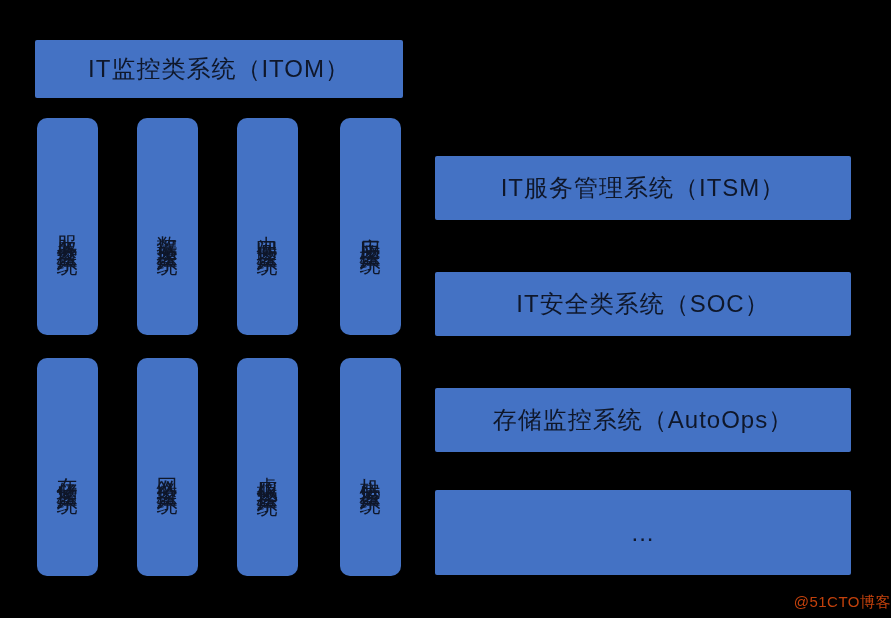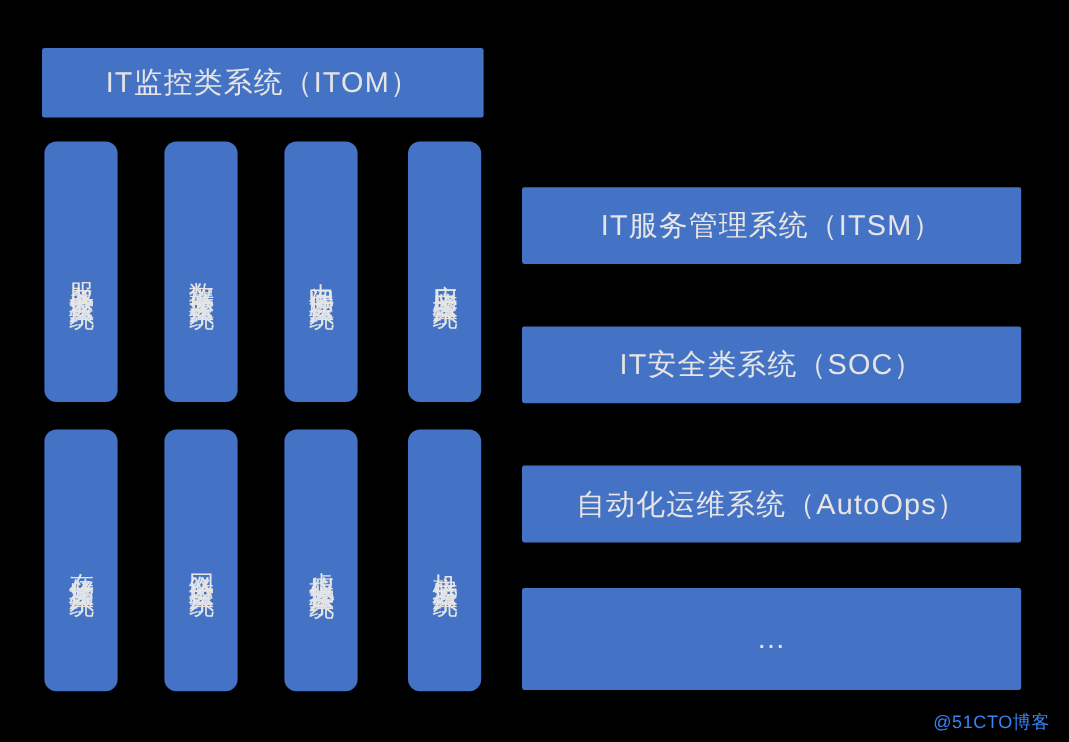--- a/index.html
+++ b/index.html
@@ -15,21 +15,21 @@
       font-family: "Liberation Sans", "DejaVu Sans", sans-serif;
       overflow: hidden;
     }
     .canvas {
       position: absolute;
       inset: 0;
     }
     .block {
       position: absolute;
       background: #4472C4;
-      color: #e5e5e5;
+      color: #0f172a;
       display: flex;
       align-items: center;
       justify-content: center;
       box-sizing: border-box;
       text-align: center;
     }
     .hbar {
       font-size: 24px;
       letter-spacing: 1px;
       border-radius: 2px;
@@ -38,23 +38,23 @@
       border-radius: 10px;
       writing-mode: vertical-lr;
       text-orientation: upright;
       font-size: 21px;
       letter-spacing: 3px;
       line-height: 1;
       padding-top: 6px;
     }
     .watermark {
       position: absolute;
-      right: 16px;
+      right: 0;
       bottom: 6px;
-      color: #3b82f6;
+      color: #c2410c;
       font-size: 15px;
       letter-spacing: 0.5px;
     }
   </style>
 </head>
 <body>
 
 <div class="canvas">
 
   <div class="block hbar" style="left:35px; top:40px; width:368px; height:58px;">IT监控类系统（ITOM）</div>
@@ -64,18 +64,18 @@
   <div class="block vblock" style="left:237px; top:118px; width:61px; height:217px;">中间件监控系统</div>
   <div class="block vblock" style="left:340px; top:118px; width:61px; height:217px;">应用监控系统</div>
 
   <div class="block vblock" style="left:37px; top:358px; width:61px; height:218px;">存储监控系统</div>
   <div class="block vblock" style="left:137px; top:358px; width:61px; height:218px;">网络监控系统</div>
   <div class="block vblock" style="left:237px; top:358px; width:61px; height:218px;">虚拟化监控系统</div>
   <div class="block vblock" style="left:340px; top:358px; width:61px; height:218px;">机房监控系统</div>
 
   <div class="block hbar" style="left:435px; top:156px; width:416px; height:64px;">IT服务管理系统（ITSM）</div>
   <div class="block hbar" style="left:435px; top:272px; width:416px; height:64px;">IT安全类系统（SOC）</div>
-  <div class="block hbar" style="left:435px; top:388px; width:416px; height:64px;">自动化运维系统（AutoOps）</div>
+  <div class="block hbar" style="left:435px; top:388px; width:416px; height:64px;">存储监控系统（AutoOps）</div>
   <div class="block hbar" style="left:435px; top:490px; width:416px; height:85px;">...</div>
 
   <div class="watermark">@51CTO博客</div>
 
 </div>
 
 </body></html>

